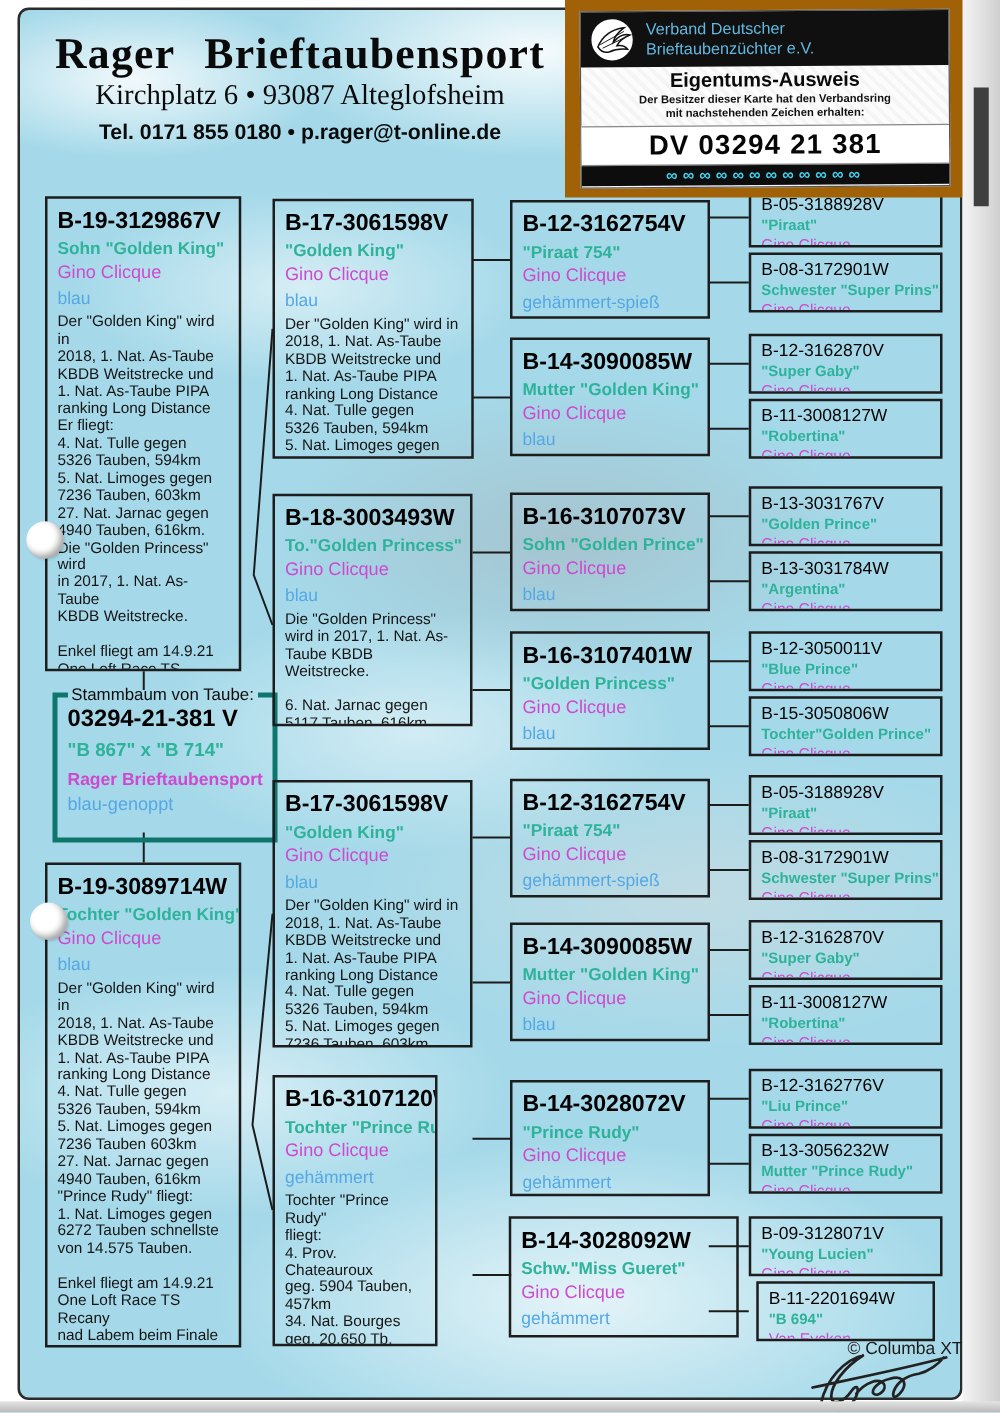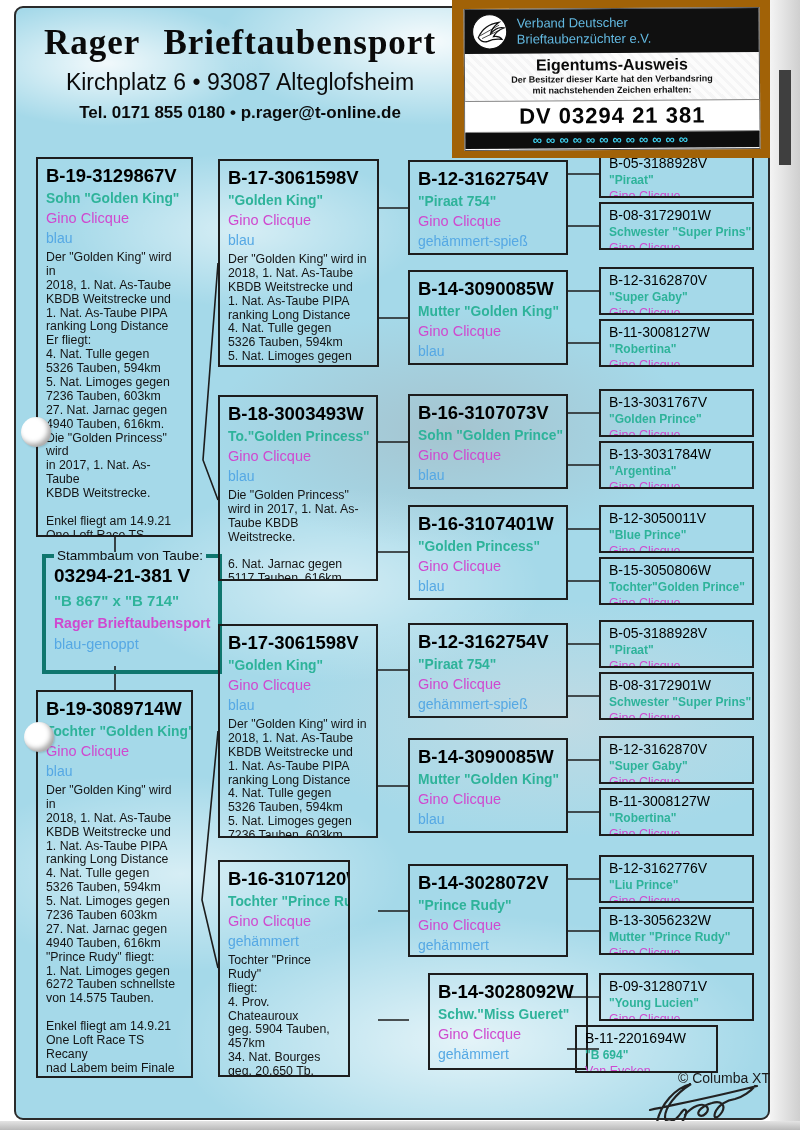--- a/index.html
+++ b/index.html
@@ -23,21 +23,21 @@
   .scan-right{position:absolute;left:770px;top:0;width:30px;height:1130px;
     background:linear-gradient(90deg,#f4f4f4,#cfcfcf);}
   .scan-sliver{position:absolute;left:779px;top:70px;width:12px;height:95px;background:#3f3f3f;}
   .scan-bottom{position:absolute;left:0;top:1121px;width:800px;height:9px;
     background:linear-gradient(#e4e4e4,#b9b9b9);}
 
   
   .header{position:absolute;left:18px;top:24px;width:444px;text-align:center;color:#0a0a0a;}
   .title{font-family:"Liberation Serif",serif;font-weight:bold;font-size:35px;
     letter-spacing:1px;word-spacing:14px;line-height:1.1;}
-  .address{font-size:23px;margin-top:6px;}
+  .address{font-size:23px;font-family:Liberation Serif, serif;}
   .contact{font-size:17px;font-weight:bold;margin-top:7px;}
 
   
   .sticker-backing{position:absolute;left:452px;top:0;width:348px;height:158px;background:#a16207;}
   .sticker{position:absolute;left:12px;top:8px;width:296px;height:142px;border:1px solid #555;
     box-sizing:border-box;background:#fcfcfc;transform:rotate(-0.4deg);
     background-image:repeating-linear-gradient(45deg,rgba(60,60,80,.04) 0 3px,transparent 3px 7px);}
   .sticker-head{height:44px;background:#101010;display:flex;align-items:center;gap:8px;padding:2px 6px;box-sizing:border-box;}
   .dove{width:38px;height:38px;flex:0 0 38px;}
   .org{color:#62b8e0;font-size:13px;line-height:1.25;}
@@ -261,21 +261,21 @@
     <div class="name">Mutter "Golden King"</div>
     <div class="breeder">Gino Clicque</div>
     <div class="colorword">blau</div>
   </div>
   <div class="box gen3" style="left:408px;top:864px;width:160px;height:93px">
     <div class="ring">B-14-3028072V</div>
     <div class="name">"Prince Rudy"</div>
     <div class="breeder">Gino Clicque</div>
     <div class="colorword">gehämmert</div>
   </div>
-  <div class="box gen3" style="left:428px;top:973px;width:160px;height:97px">
+  <div class="box gen3" style="left:407px;top:973px;width:184px;height:97px">
     <div class="ring">B-14-3028092W</div>
     <div class="name">Schw."Miss Gueret"</div>
     <div class="breeder">Gino Clicque</div>
     <div class="colorword">gehämmert</div>
   </div>
 
   <div class="box gen4" style="left:599px;top:150px;width:155px;height:48px">
     <div class="ring">B-05-3188928V</div>
     <div class="name">"Piraat"</div>
     <div class="breeder">Gino Clicque</div>
@@ -343,21 +343,21 @@
   <div class="box gen4" style="left:599px;top:907px;width:155px;height:48px">
     <div class="ring">B-13-3056232W</div>
     <div class="name">Mutter "Prince Rudy"</div>
     <div class="breeder">Gino Clicque</div>
   </div>
   <div class="box gen4" style="left:599px;top:973px;width:155px;height:48px">
     <div class="ring">B-09-3128071V</div>
     <div class="name">"Young Lucien"</div>
     <div class="breeder">Gino Clicque</div>
   </div>
-  <div class="box gen4" style="left:575px;top:1025px;width:143px;height:48px">
+  <div class="box gen4" style="left:605px;top:1025px;width:143px;height:48px">
     <div class="ring">B-11-2201694W</div>
     <div class="name">"B 694"</div>
     <div class="breeder">Van Eycken</div>
   </div>
 
   <div class="hole" style="left:21px;top:417px"></div>
   <div class="hole" style="left:24px;top:722px"></div>
 
   <div class="copyright">© Columba XT</div>
   <svg class="signature" width="160" height="52" viewBox="0 0 160 52">

